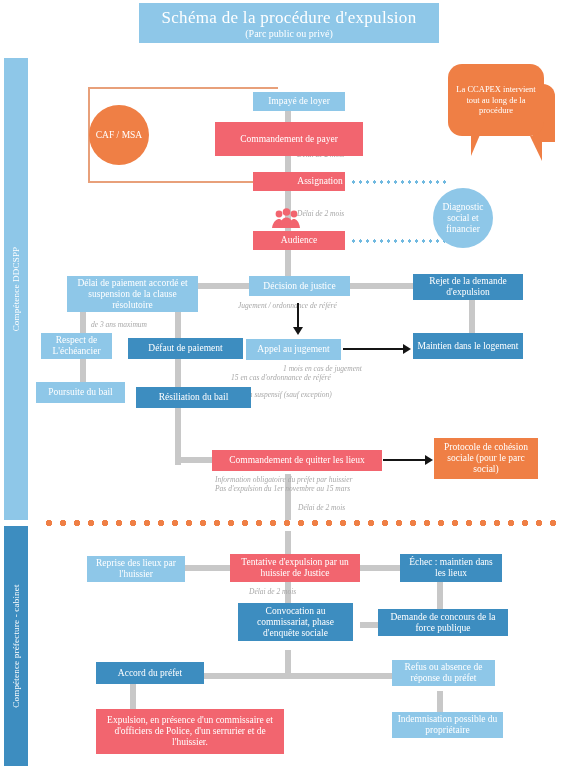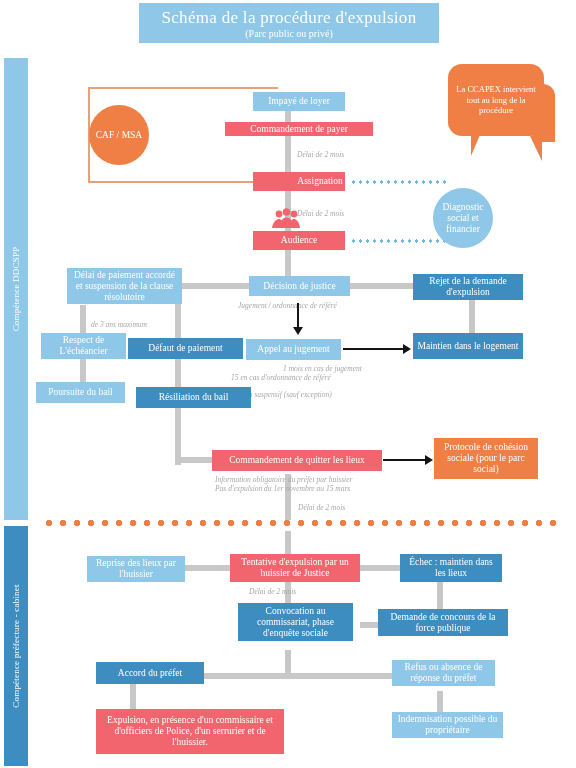--- a/index.html
+++ b/index.html
@@ -104,21 +104,21 @@
   <div class="ln" style="left:80px;top:305px;width:6px;height:98px;"></div>
   <div class="ln" style="left:175px;top:305px;width:6px;height:160px;"></div>
 
   <div class="ln" style="left:175px;top:408px;width:6px;height:55px;"></div>
   <div class="ln" style="left:175px;top:457px;width:40px;height:6px;"></div>
 
   <div class="ln" style="left:285px;top:474px;width:6px;height:46px;"></div>
 
   <div class="node c-lblue" style="left:253px;top:92px;width:92px;height:19px;">Impayé de loyer</div>
 
-  <div class="node c-red" style="left:225px;top:122px;width:148px;height:14px;">Commandement de payer</div>
+  <div class="node c-red" style="left:215px;top:122px;width:148px;height:34px;">Commandement de payer</div>
 
   <div class="node c-red" style="left:253px;top:172px;width:92px;height:19px;padding-left:46px;">Assignation</div>
 
   <div class="node c-red" style="left:253px;top:231px;width:92px;height:19px;">Audience</div>
 
   <div class="circ c-orange" style="left:89px;top:105px;width:60px;height:60px;">
     <span style="white-space:pre-line">CAF / MSA</span>
   </div>
 
   <svg id="people" viewBox="0 0 36 20">
@@ -137,27 +137,27 @@
     <span>Diagnostic social et financier</span>
   </div>
 
   <div id="ccapex-tail2"></div>
   <div id="ccapex">
     <span>La CCAPEX intervient tout au long de la procédure</span>
   </div>
   <div id="ccapex-tail1"></div>
   <div id="ccapex-tail3"></div>
 
-  <div class="node c-lblue" style="left:67px;top:268px;width:115px;height:36px;">Délai de paiement accordé et suspension de la clause résolutoire</div>
+  <div class="node c-lblue" style="left:67px;top:276px;width:131px;height:36px;">Délai de paiement accordé et suspension de la clause résolutoire</div>
 
   <div class="node c-lblue" style="left:249px;top:276px;width:101px;height:20px;">Décision de justice</div>
 
   <div class="node c-mblue" style="left:413px;top:274px;width:110px;height:26px;">Rejet de la demande d'expulsion</div>
 
-  <div class="node c-lblue" style="left:41px;top:333px;width:85px;height:26px;">Respect de L'échéancier</div>
+  <div class="node c-lblue" style="left:41px;top:333px;width:71px;height:26px;">Respect de L'échéancier</div>
 
   <div class="node c-mblue" style="left:128px;top:338px;width:115px;height:21px;">Défaut de paiement</div>
 
   <div class="node c-lblue" style="left:246px;top:339px;width:95px;height:21px;">Appel au jugement</div>
 
   <div class="node c-mblue" style="left:413px;top:333px;width:110px;height:26px;">Maintien dans le logement</div>
 
   <div class="node c-lblue" style="left:36px;top:382px;width:89px;height:21px;">Poursuite du bail</div>
 
   <div class="node c-mblue" style="left:136px;top:387px;width:115px;height:21px;">Résiliation du bail</div>

